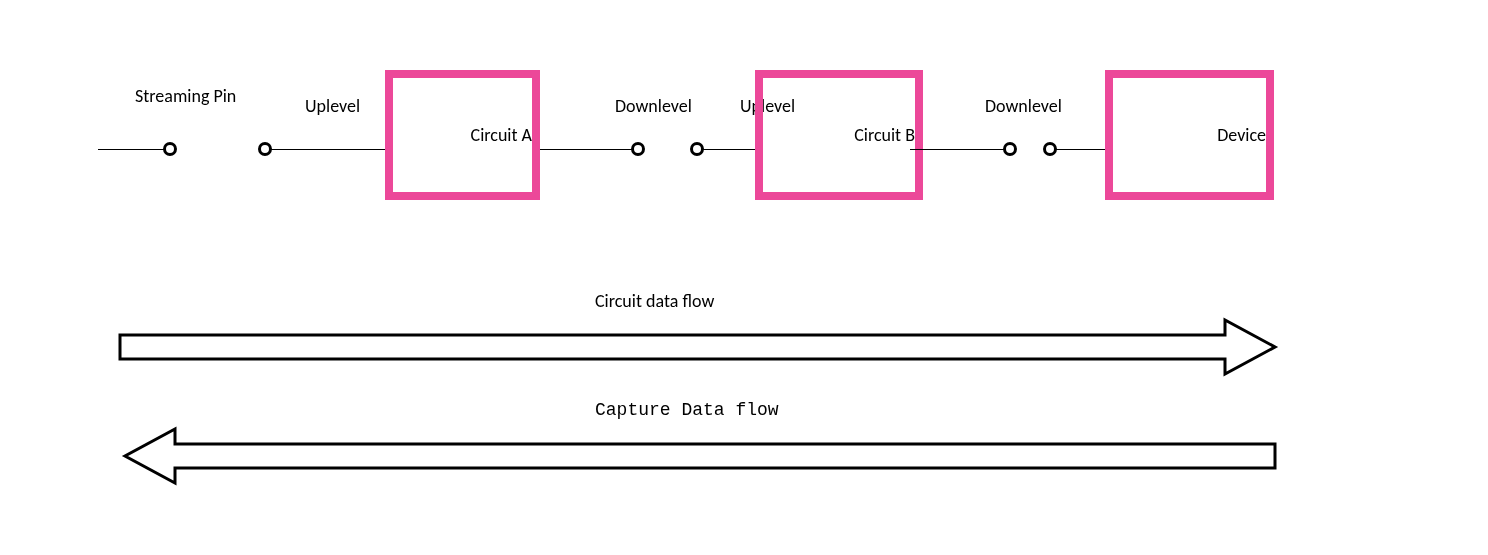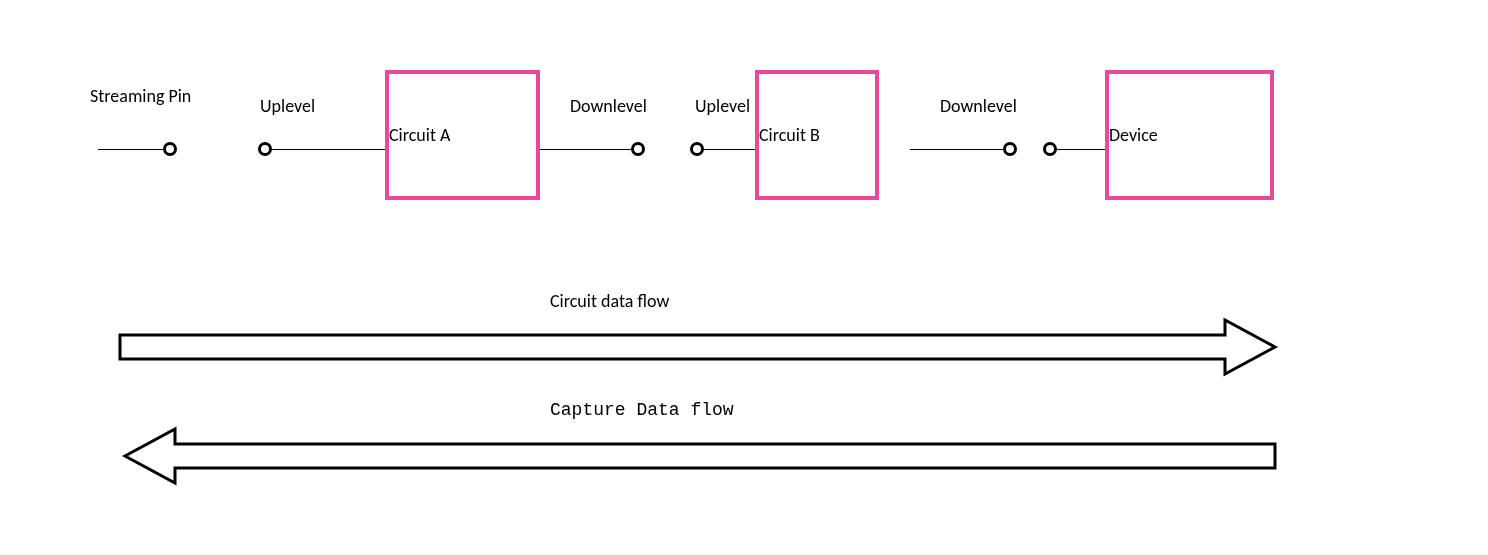--- a/index.html
+++ b/index.html
@@ -9,28 +9,29 @@
     font-size: 18px;
     color: #000;
     background: #fff;
     width: 1488px;
     height: 555px;
     position: relative;
   }
   .label {
     position: absolute;
     white-space: nowrap;
+    margin-left: 45px;
   }
   .box {
     position: absolute;
-    border: 4px solid #ec4899;
+    border: 8px solid #ec4899;
     box-sizing: border-box;
     display: flex;
     align-items: center;
-    justify-content: flex-start;
+    justify-content: flex-end;
   }
   .pin {
     position: absolute;
     width: 14px;
     height: 14px;
     border: 3px solid #000;
     border-radius: 50%;
     background: #fff;
     box-sizing: border-box;
     transform: translate(-50%, -50%);
@@ -51,21 +52,21 @@
 
 <div class="label" style="left:90px; top:85px;">Streaming Pin</div>
 <div class="label" style="left:260px; top:95px;">Uplevel</div>
 <div class="label" style="left:570px; top:95px;">Downlevel</div>
 <div class="label" style="left:695px; top:95px;">Uplevel</div>
 <div class="label" style="left:940px; top:95px;">Downlevel</div>
 
 <div class="box" style="left:385px; top:70px; width:155px; height:130px;">
   <span>Circuit A</span>
 </div>
-<div class="box" style="left:755px; top:70px; width:124px; height:130px;">
+<div class="box" style="left:755px; top:70px; width:168px; height:130px;">
   <span>Circuit B</span>
 </div>
 <div class="box" style="left:1105px; top:70px; width:169px; height:130px;">
   <span>Device</span>
 </div>
 
 <div class="hline" style="left:98px; top:149px; width:68px;"></div>
 <div class="pin" style="left:170px; top:149px;"></div>
 
 <div class="pin" style="left:265px; top:149px;"></div>

